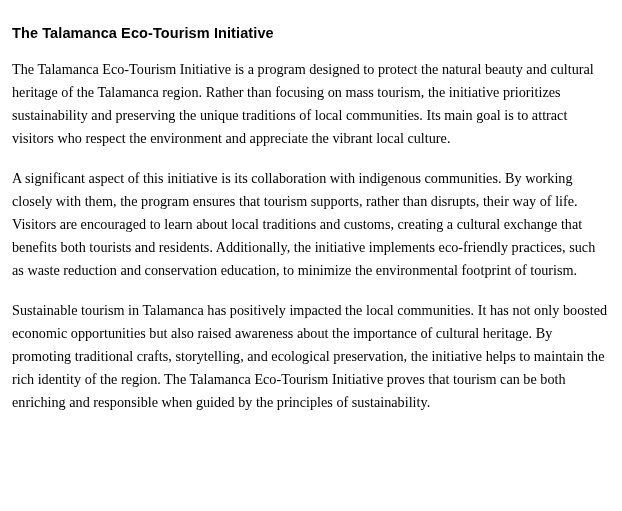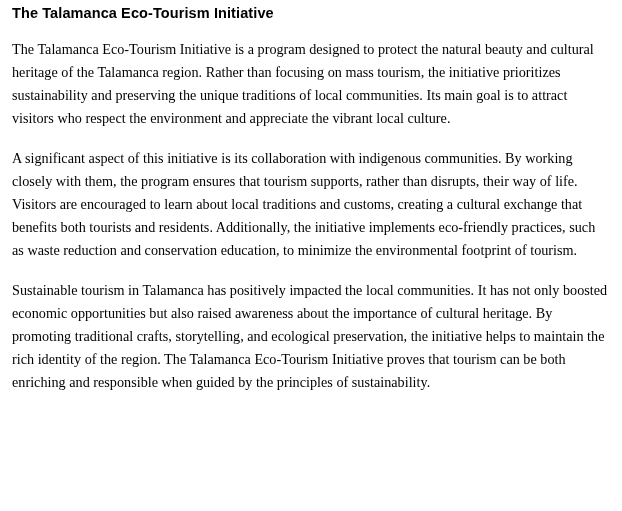--- a/index.html
+++ b/index.html
@@ -11,21 +11,21 @@
     width: 622px;
     height: 511px;
     font-family: "Liberation Sans", sans-serif;
     color: #000000;
     overflow: hidden;
   }
   .page {
     box-sizing: border-box;
     width: 622px;
     height: 511px;
-    padding: 4px 14px 0 12px;
+    padding: 24px 14px 0 12px;
     background: #ffffff;
   }
   .doc-title {
     font-size: 14.5px;
     font-weight: bold;
     line-height: 1.35;
     margin: 0 0 14px 0;
     letter-spacing: 0.1px;
   }
   .doc-paragraph {

